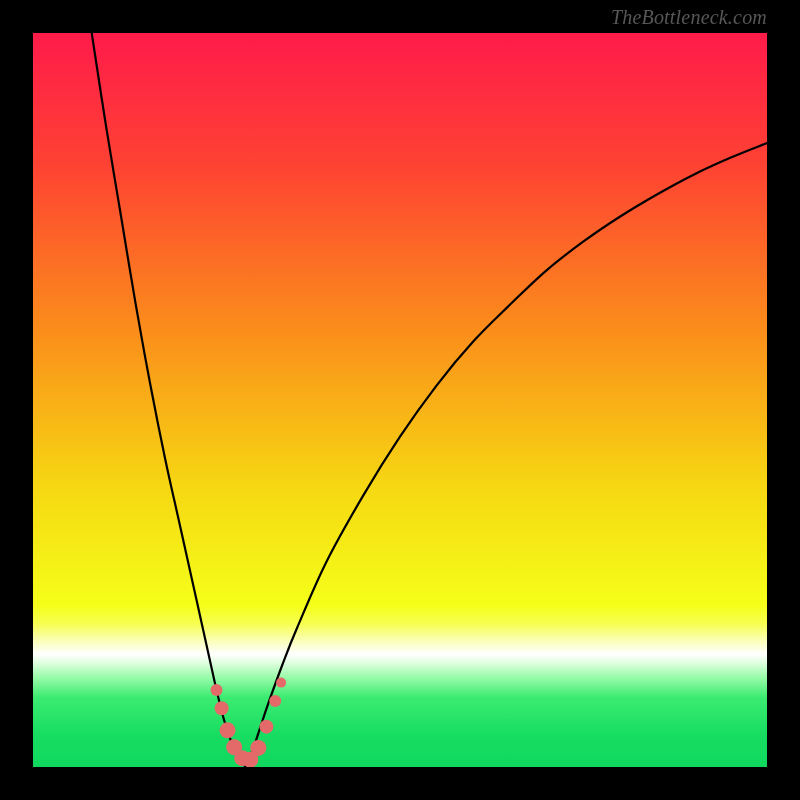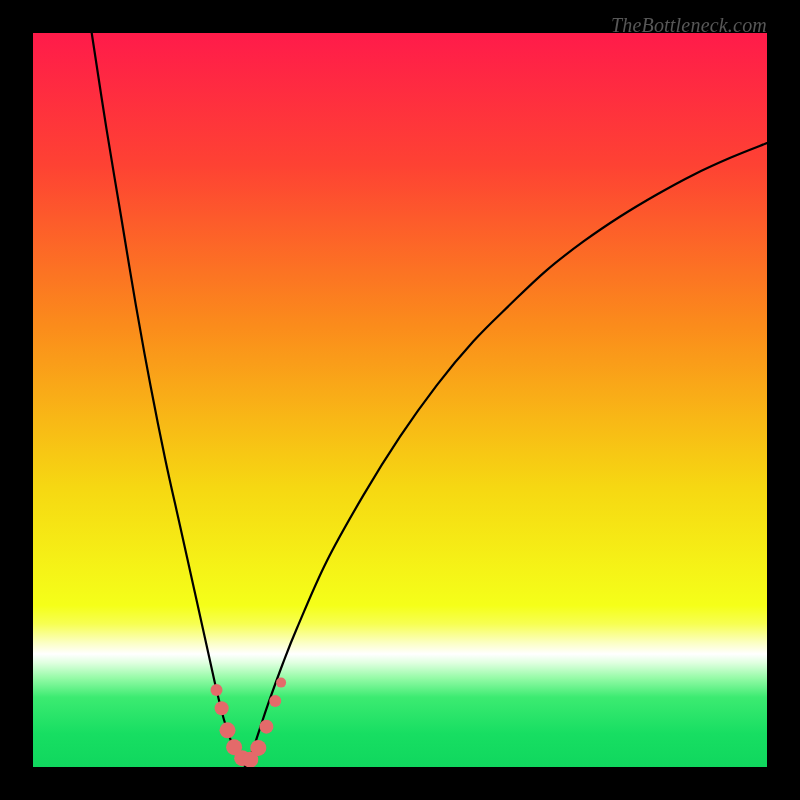--- a/index.html
+++ b/index.html
@@ -1,17 +1,17 @@
 <!DOCTYPE html>
 <html><head>
 <meta charset="utf-8">
 <style>
   html,body{margin:0;padding:0;width:800px;height:800px;background:#000;overflow:hidden}
   .plot{position:absolute;left:33px;top:33px;width:734px;height:734px}
-  .wm{position:absolute;right:33px;top:14px;font:italic 400 20px Georgia,'Times New Roman',serif;color:#575757;letter-spacing:.2px}
+  .wm{position:absolute;right:33px;top:6px;font:italic 400 20px Georgia,'Times New Roman',serif;color:#575757;letter-spacing:.2px}
   svg{display:block}
 </style>
 </head>
 <body>
 
 <div class="wm">TheBottleneck.com</div>
 
 <div class="plot">
   <svg id="svg" width="734" height="734" viewBox="0 0 734 734">
     <defs>

